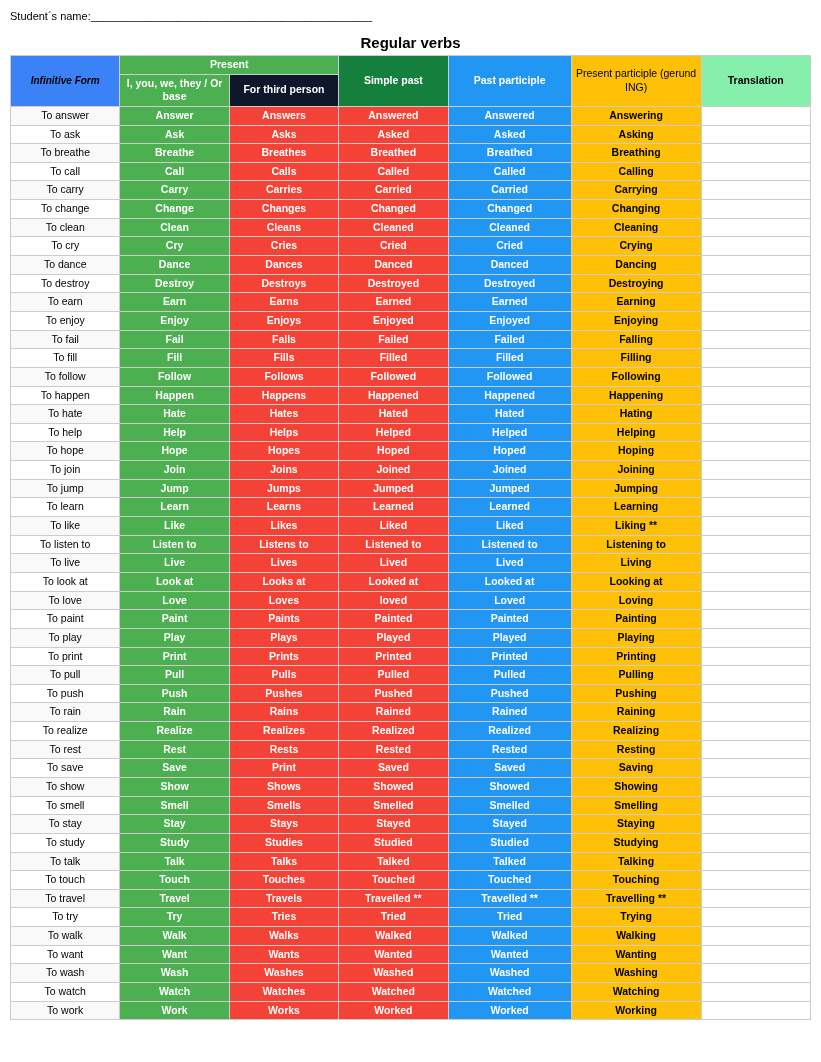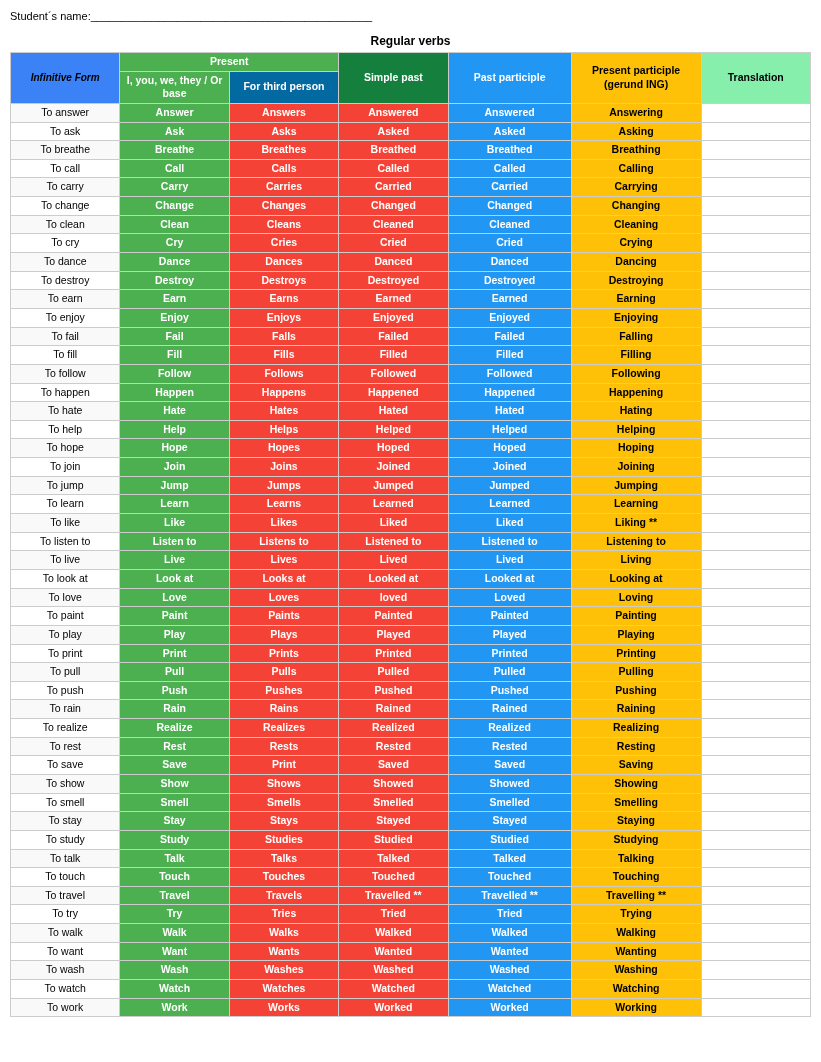--- a/index.html
+++ b/index.html
@@ -5,21 +5,21 @@
     * { margin: 0; padding: 0; box-sizing: border-box; }
     body {
       font-family: Arial, sans-serif;
       background: #fff;
       padding: 10px;
       font-size: 11px;
     }
     .title {
       text-align: center;
       font-weight: bold;
-      font-size: 12px;
+      font-size: 15px;
       margin-bottom: 4px;
     }
     table {
       width: 100%;
       border-collapse: collapse;
       font-size: 10.5px;
     }
     th, td {
       border: 1px solid #ccc;
       text-align: center;
@@ -82,21 +82,21 @@
       font-weight: bold;
     }
     .header-past-part {
       background: #2196F3;
       color: #fff;
       font-weight: bold;
     }
     .header-gerund {
       background: #FFC107;
       color: #000;
-      font-weight: bold;
+      font-weight: normal;
     }
     .header-translation {
       background: #86efac;
       font-weight: bold;
     }
     tbody tr:nth-child(odd) td.col-infinitive { background: #f9f9f9; }
     tbody tr:nth-child(even) td.col-infinitive { background: #fff; }
   </style>
 </head>
 <body>
@@ -116,21 +116,21 @@
     <tr>
       <th class="header-main" rowspan="2">Infinitive Form</th>
       <th class="header-present" colspan="2">Present</th>
       <th class="header-simple" rowspan="2">Simple past</th>
       <th class="header-past-part" rowspan="2">Past participle</th>
       <th class="header-gerund" rowspan="2">Present participle (gerund  ING)</th>
       <th class="header-translation" rowspan="2">Translation</th>
     </tr>
     <tr>
       <th class="header-present">I, you, we, they / Or base</th>
-      <th style="background:#0369a1;color:#fff;font-weight:bold;text-align:center;">For third person</th>
+      <th style="background:#0f172a;color:#fff;font-weight:bold;text-align:center;">For third person</th>
     </tr>
   </thead>
   <tbody id="verb-tbody">
   <tr>
         <td class="col-infinitive">To answer</td>
         <td class="col-base">Answer</td>
         <td class="col-third">Answers</td>
         <td class="col-simple">Answered</td>
         <td class="col-past-part">Answered</td>
         <td class="col-gerund">Answering</td>

